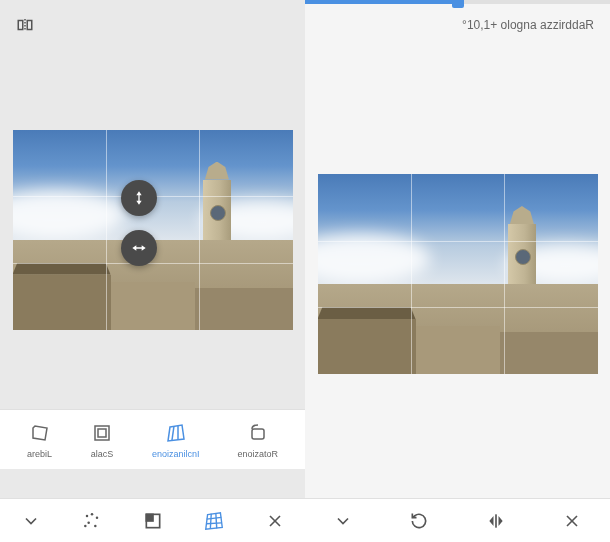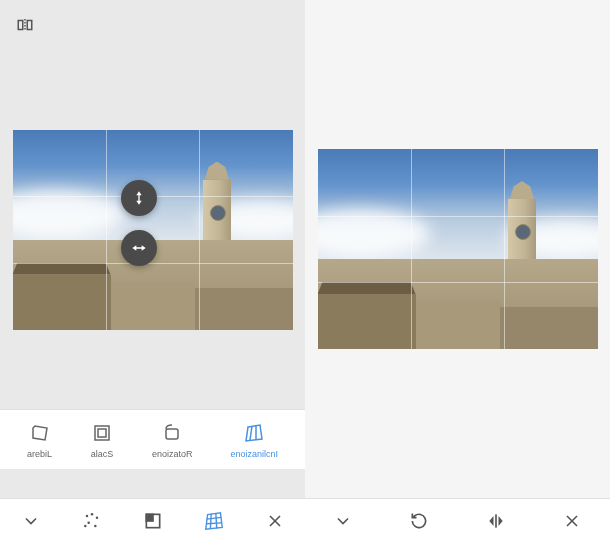--- a/index.html
+++ b/index.html
@@ -93,38 +93,38 @@
     </div>
     <div class="tool">
       <span class="tool-icon">
         <svg width="24" height="24" viewBox="0 0 24 24" fill="none" stroke="currentColor" stroke-width="1.5">
             <rect x="5" y="5" width="14" height="14"></rect>
             <rect x="8" y="8" width="8" height="8"></rect>
           </svg>
       </span>
       <span class="tool-label">Scala</span>
     </div>
-    <div class="tool">
-      <span class="tool-icon">
-        <svg width="24" height="24" viewBox="0 0 24 24" fill="none" stroke="currentColor" stroke-width="1.5">
-            <rect x="6" y="8" width="12" height="10" rx="2"></rect>
-            <path d="M6 8 Q6 4 12 4"></path>
-          </svg>
-      </span>
-      <span class="tool-label">Rotazione</span>
-    </div>
     <div class="tool active">
       <span class="tool-icon">
         <svg width="24" height="24" viewBox="0 0 24 24" fill="none" stroke="currentColor" stroke-width="1.5">
             <path d="M6 6 L18 4 L20 18 L4 20 Z"></path>
             <line x1="10" y1="5" x2="8" y2="19"></line>
             <line x1="14" y1="5" x2="14" y2="19"></line>
           </svg>
       </span>
       <span class="tool-label">Inclinazione</span>
+    </div>
+    <div class="tool">
+      <span class="tool-icon">
+        <svg width="24" height="24" viewBox="0 0 24 24" fill="none" stroke="currentColor" stroke-width="1.5">
+            <rect x="6" y="8" width="12" height="10" rx="2"></rect>
+            <path d="M6 8 Q6 4 12 4"></path>
+          </svg>
+      </span>
+      <span class="tool-label">Rotazione</span>
     </div>
   </div>
   <div class="bottom-bar">
     <div class="bottom-btn">
       <svg width="20" height="20" viewBox="0 0 24 24" fill="none" stroke="currentColor" stroke-width="2">
           <polyline points="6 9 12 15 18 9"></polyline>
         </svg>
     </div>
     <div class="bottom-btn">
       <svg width="20" height="20" viewBox="0 0 24 24" fill="currentColor">
@@ -154,20 +154,27 @@
     <div class="bottom-btn">
       <svg width="20" height="20" viewBox="0 0 24 24" fill="none" stroke="currentColor" stroke-width="2">
           <line x1="6" y1="6" x2="18" y2="18"></line>
           <line x1="6" y1="18" x2="18" y2="6"></line>
         </svg>
     </div>
   </div>
 </div>
 
 <div class="panel panel-right">
+  <div class="top-area">
+    <div class="slider-track">
+      <div class="slider-fill"></div>
+      <div class="slider-thumb"></div>
+    </div>
+    <span class="status-text">Raddrizza angolo +1,01°</span>
+  </div>
   <div class="image-area">
     <div class="photo-frame">
       <div class="sky"></div>
       <div class="cloud cloud1"></div>
       <div class="cloud cloud2"></div>
       <div class="tower"></div>
       <div class="buildings">
         <div class="bldg-left"></div>
         <div class="bldg-mid"></div>
         <div class="bldg-right"></div>

